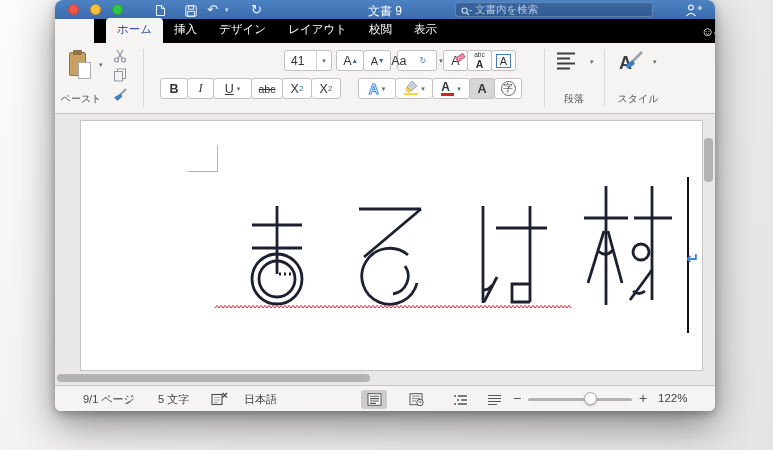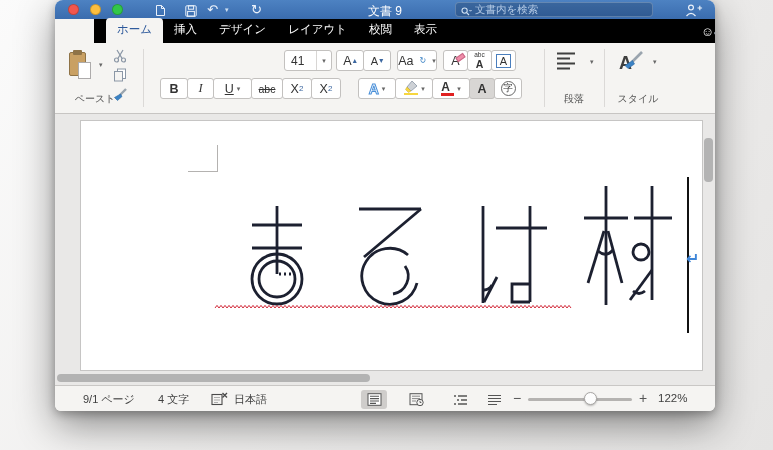--- a/index.html
+++ b/index.html
@@ -146,21 +146,21 @@
   <div id="ribbon" class="abs">
 
     <div class="abs" style="left:8px;top:5px;width:44px;height:40px;">
       <div class="clipboard abs" style="left:6px;top:2px;">
         <div class="board"></div>
           <div class="clip"></div>
           <div class="page"></div>
       </div>
       <span class="dd abs" style="left:36px;top:13px;">▾</span>
     </div>
-    <div class="abs grplabel" style="left:14px;top:49px;width:52px;">ペースト</div>
+    <div class="abs grplabel" style="left:0;top:49px;width:52px;">ペースト</div>
 
     <span class="abs" style="left:58px;top:6px;">
       <svg width="15" height="14" viewBox="0 0 15 14">
           <circle cx="3.5" cy="11" r="2" fill="none" stroke="#8b97a6" stroke-width="1.2"></circle>
           <circle cx="10.5" cy="11" r="2" fill="none" stroke="#8b97a6" stroke-width="1.2"></circle>
           <path d="M4.8 9.6 L10 1 M9.2 9.6 L4 1" stroke="#8b97a6" stroke-width="1.2"></path>
         </svg>
     </span>
     <span class="abs" style="left:58px;top:25px;">
       <svg width="14" height="14" viewBox="0 0 14 14">
@@ -182,21 +182,21 @@
       <span class="arr">▾</span>
     </div>
     <div class="rbtn abs" style="left:281px;top:7px;width:28px;">
       <span>A</span>
         <span class="blue2" style="font-size:8px;margin-left:1px;">▴</span>
     </div>
     <div class="rbtn abs" style="left:308px;top:7px;width:28px;">
       <span style="font-size:11px;">A</span>
         <span class="blue2" style="font-size:8px;margin-left:1px;">▾</span>
     </div>
-    <div class="rbtn abs" style="left:342px;top:7px;width:40px;gap:6px;">
+    <div class="rbtn abs" style="left:342px;top:7px;width:40px;gap:13px;">
       <span>Aa</span>
         <span style="font-size:8px;color:#3b82c4;">↻</span>
         <span class="dd">▾</span>
     </div>
     <div class="rbtn abs" style="left:388px;top:7px;width:25px;">
       <span>A</span>
       <span class="abs" style="width:9px;height:5px;background:#f08ca8;transform:rotate(-35deg);right:2px;top:4px;border:0.5px solid #c86a88;"></span>
     </div>
     <div class="rbtn abs" style="left:412px;top:7px;width:25px;flex-direction:column;line-height:1;">
       <span style="font-size:6.5px;">abc</span>
@@ -325,29 +325,29 @@
 
     <div id="cursor" class="abs"></div>
     <span id="return-mark" class="abs">↵</span>
 
     <div class="thumb abs" style="left:649px;top:24px;width:9px;height:44px;"></div>
     <div class="thumb abs" style="left:2px;top:260px;width:313px;height:8px;"></div>
   </div>
 
   <div id="statusbar" class="abs">
     <span class="sb abs" style="left:28px;">9/1 ページ</span>
-    <span class="sb abs" style="left:103px;">4 文字</span>
+    <span class="sb abs" style="left:103px;">5 文字</span>
     <span class="abs" style="left:156px;top:6px;">
       <svg width="17" height="14" viewBox="0 0 17 14">
           <rect x="1" y="2.5" width="10" height="10" fill="none" stroke="#4a4a4a" stroke-width="1.1"></rect>
           <path d="M3 5.5 h6 M3 8 h6 M3 10.5 h4" stroke="#9a9a9a" stroke-width="0.8"></path>
           <path d="M11.5 1 L16 5.5 M16 1 L11.5 5.5" stroke="#4a4a4a" stroke-width="1.3"></path>
         </svg>
     </span>
-    <span class="sb abs" style="left:179px;">日本語</span>
+    <span class="sb abs" style="left:189px;">日本語</span>
 
     <div class="viewbtn sel abs" style="left:306px;">
       <svg width="15" height="13" viewBox="0 0 15 13">
           <rect x="1" y="0.7" width="13" height="11.6" fill="#fff" stroke="#555" stroke-width="1"></rect>
           <path d="M3 3.2 h9 M3 5.6 h9 M3 8 h9 M3 10.4 h6" stroke="#555" stroke-width="1.1"></path>
         </svg>
     </div>
     <div class="viewbtn abs" style="left:348px;">
       <svg width="15" height="13" viewBox="0 0 15 13">
           <rect x="1" y="0.7" width="12" height="11" fill="none" stroke="#555" stroke-width="1"></rect>

